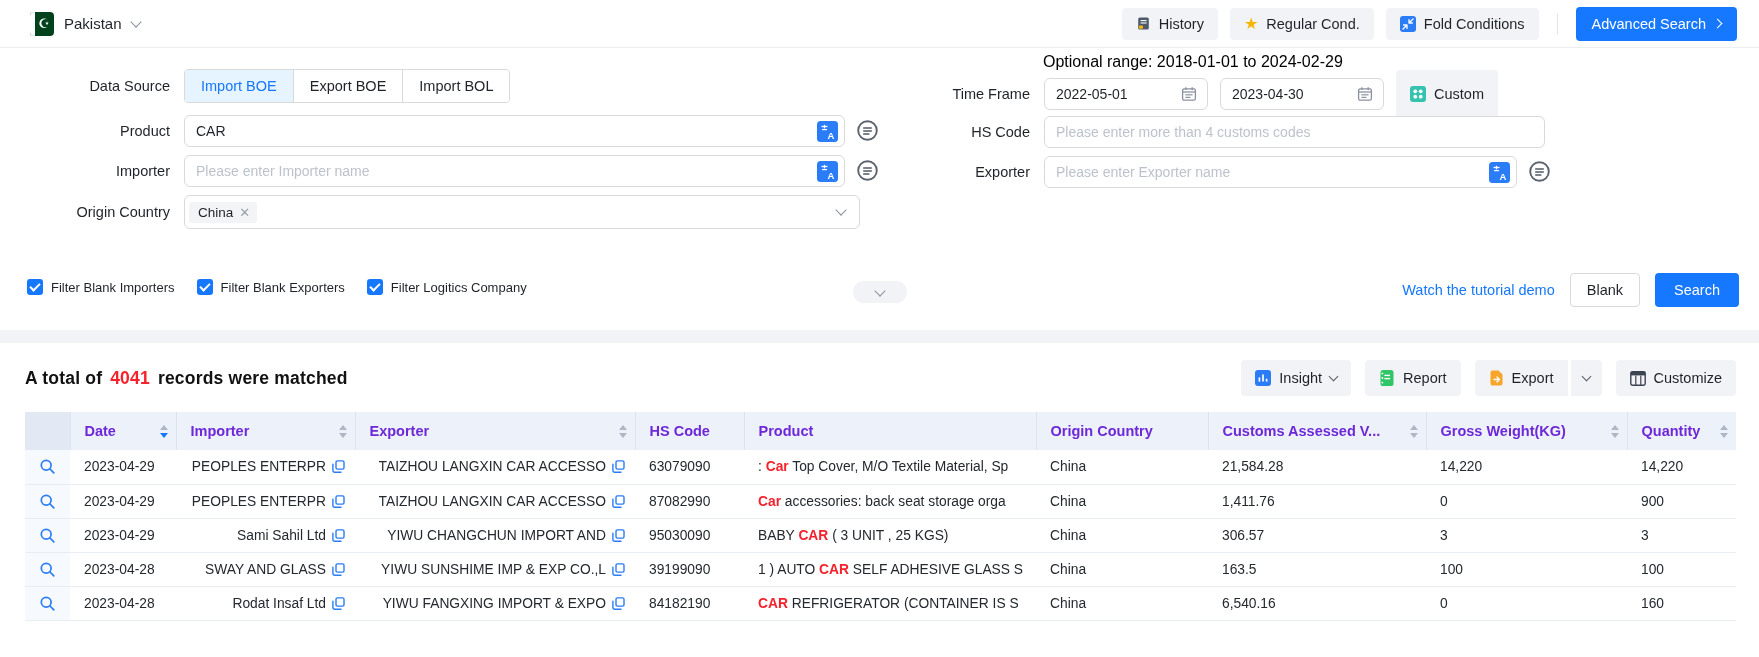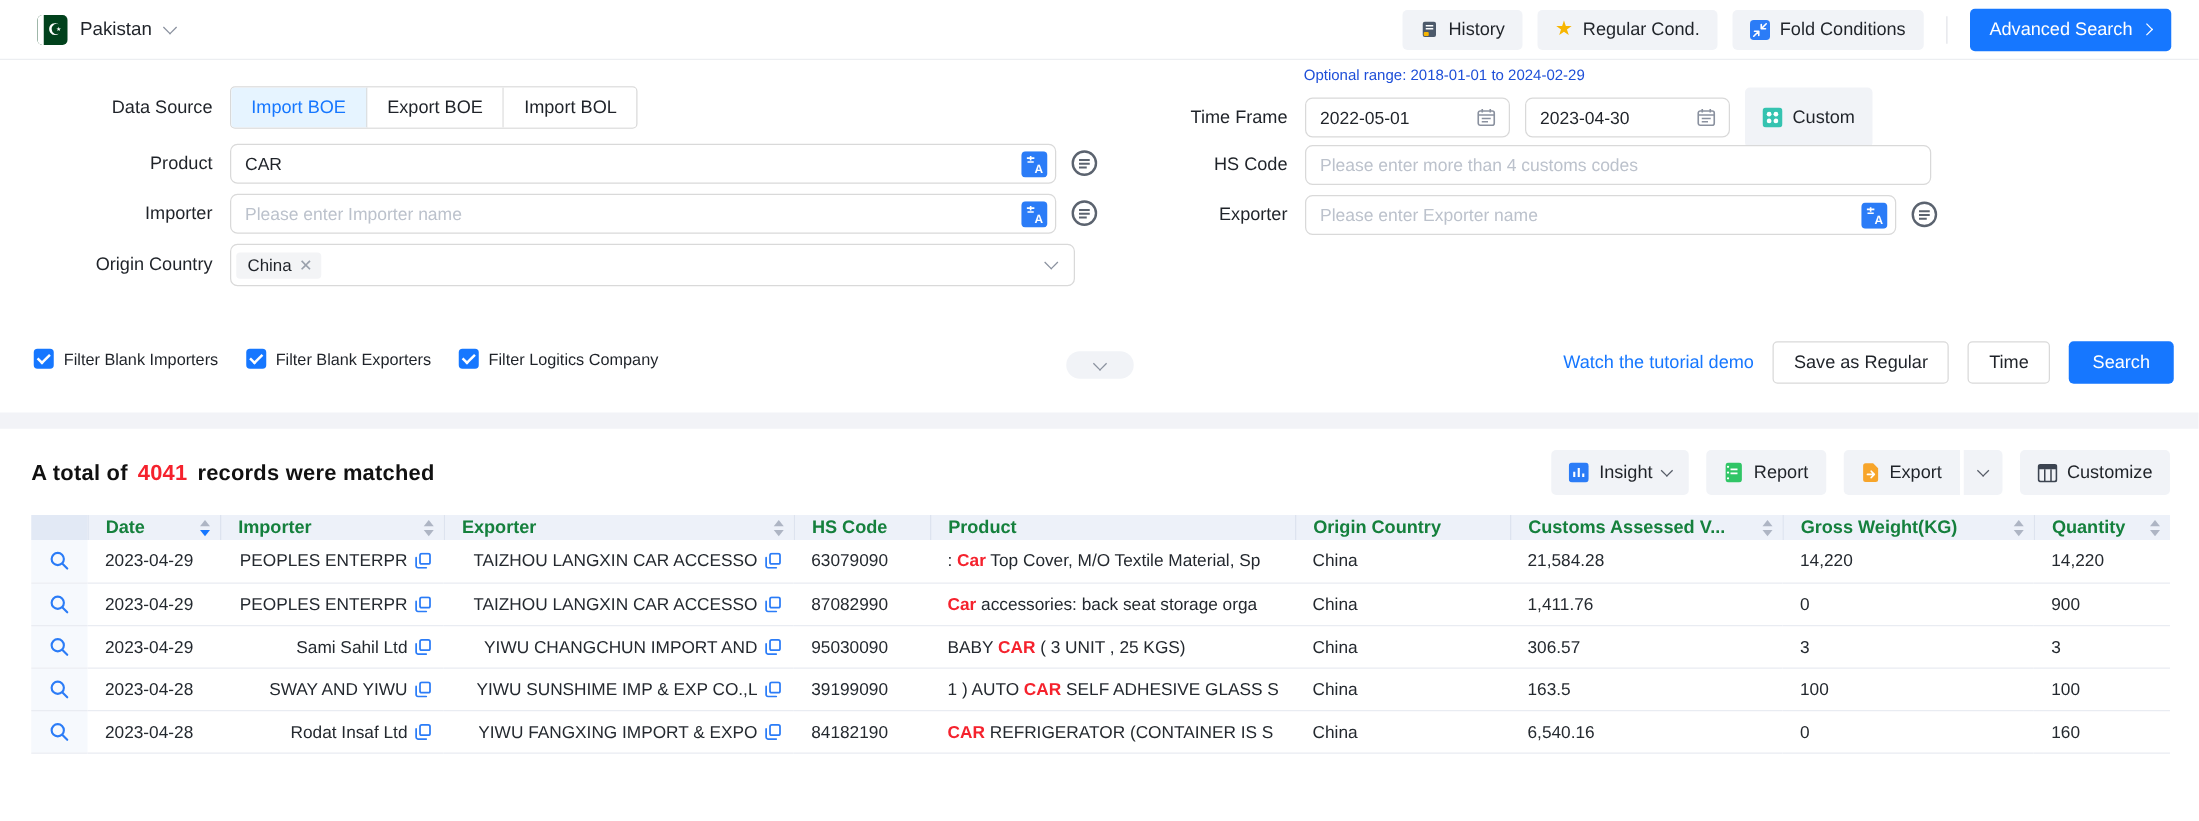--- a/index.html
+++ b/index.html
@@ -25,21 +25,21 @@
   .vdiv { width:1px; height:22px; background:#e2e4e9; margin:0 6px; }
   .primary-btn { height:34px; background:#1677ff; color:#fff; border:none; border-radius:4px;
                  padding:0 16px; display:inline-flex; align-items:center; gap:8px; font-size:14.5px; cursor:pointer;
                  font-family:inherit; }
   .chev-right { width:7px; height:7px; border-right:1.8px solid #fff; border-top:1.8px solid #fff;
                 transform:rotate(45deg); display:inline-block; }
   .star { color:#f7b500; font-size:16px; line-height:1; }
 
   
   .filter { position:relative; height:282px; }
-  .opt-range { position:absolute; left:1043px; top:5px; color:#1d4ed8; font-size:12px; }
+  .opt-range { position:absolute; left:1043px; top:5px; color:#000000; font-size:16px; }
   .frow { position:absolute; display:flex; align-items:center; }
   .flabel { width:170px; text-align:right; margin-right:14px; font-size:14.5px; color:#1f2329; flex:none; }
   .rrow { left:860px; }
   .rrow .flabel { width:170px; }
   .tabs { display:flex; border:1px solid #d9d9d9; border-radius:4px; overflow:hidden; height:34px; background:#fff; }
   .ds-tab { padding:0 16px; display:flex; align-items:center; font-size:14.5px; color:#1f2329;
             border-right:1px solid #d9d9d9; cursor:pointer; background:#fff; }
   .ds-tab:last-child { border-right:none; }
   .ds-tab.active { background:#e6f4ff; color:#1677ff; }
   .input-wrap { position:relative; height:32px; border:1px solid #d9d9d9; border-radius:6px; background:#fff;
@@ -84,21 +84,21 @@
   .res-actions { display:flex; align-items:center; gap:14px; }
   .res-actions .gbtn { height:36px; font-size:14.5px; }
   .split { display:flex; gap:3px; }
   .split .gbtn.main { border-radius:4px 0 0 4px; }
   .split .gbtn.dd { border-radius:0 4px 4px 0; padding:0 12px; }
   .chev-gray { width:7px; height:7px; border-right:1.6px solid #555b66; border-bottom:1.6px solid #555b66;
                transform:rotate(45deg); margin-top:-3px; display:inline-block; }
 
   
   table { border-collapse:collapse; table-layout:fixed; width:1711px; margin-top:14px; }
-  thead th { background:#edf1f9; height:20px; font-size:14.5px; font-weight:bold; color:#15803d;
+  thead th { background:#edf1f9; height:38px; font-size:14.5px; font-weight:bold; color:#6d28d9;
              text-align:left; padding:0 8px 0 14px; border-right:1px solid #dde3ef; cursor:pointer; }
   thead th:last-child { border-right:none; }
   thead th.icon-col { background:#e2e9f5; }
   thead th .th-inner { display:flex; align-items:center; justify-content:space-between; }
   .sorts { display:inline-flex; flex-direction:column; gap:3px; margin-left:6px; flex:none; }
   .car-up { width:0; height:0; border-left:4px solid transparent; border-right:4px solid transparent;
             border-bottom:5px solid #aeb5c4; }
   .car-down { width:0; height:0; border-left:4px solid transparent; border-right:4px solid transparent;
               border-top:5px solid #aeb5c4; }
   .car-down.active { border-top-color:#1677ff; }
@@ -298,22 +298,21 @@
         <span class="lbl">Filter Logitics Company</span>
       </label>
     </div>
 
   <button class="collapse-pill">
     <span class="chev"></span>
   </button>
 
   <div class="actions-row">
     <a class="link">Watch the tutorial demo</a>
-    <button class="wbtn">Save as Regular</button>
-    <button class="wbtn">Time</button>
+    <button class="wbtn">Blank</button>
     <button class="primary-btn" style="padding:0 19px;">Search</button>
   </div>
 </div>
 
 <div class="band"></div>
 
 <div class="results">
   <div class="results-head">
     <div class="summary">
       <span>A total of</span><span class="count">4041</span><span>records were matched</span>
@@ -573,21 +572,21 @@
   <tr>
     <td class="icon-cell">
       <svg width="17" height="17" viewBox="0 0 17 17" style="vertical-align:middle">
               <circle cx="7.2" cy="7.2" r="4.9" fill="none" stroke="#2b7cf7" stroke-width="1.7"></circle>
               <line x1="11" y1="11" x2="14.8" y2="14.8" stroke="#2b7cf7" stroke-width="1.7" stroke-linecap="round"></line>
             </svg>
     </td>
     <td>2023-04-28</td>
     <td>
       <span class="cell-flex">
-        <span class="txt">SWAY AND YIWU</span>
+        <span class="txt">SWAY AND GLASS</span>
         <button class="copy-btn">
           <svg width="13" height="13" viewBox="0 0 13 13">
                   <rect x="4" y="0.9" width="8" height="8.2" rx="1.4" fill="none" stroke="#2b7cf7" stroke-width="1.4"></rect>
                   <path d="M9 12.2 H2.6 A1.7 1.7 0 0 1 0.9 10.5 V4.1" fill="none" stroke="#2b7cf7" stroke-width="1.4" stroke-linecap="round"></path>
                 </svg>
         </button>
       </span>
     </td>
     <td>
       <span class="cell-flex">

